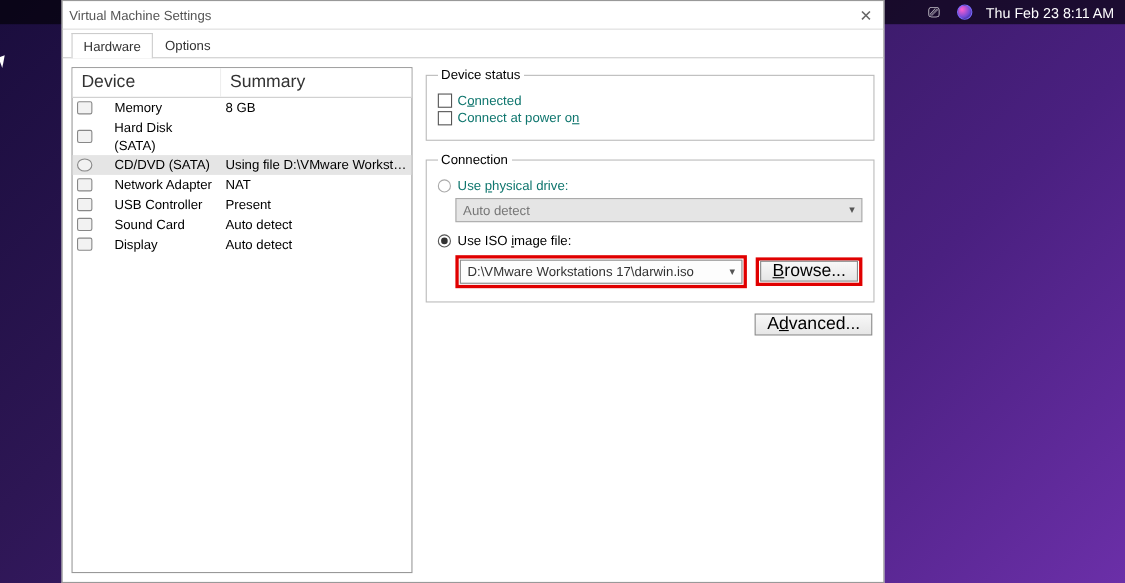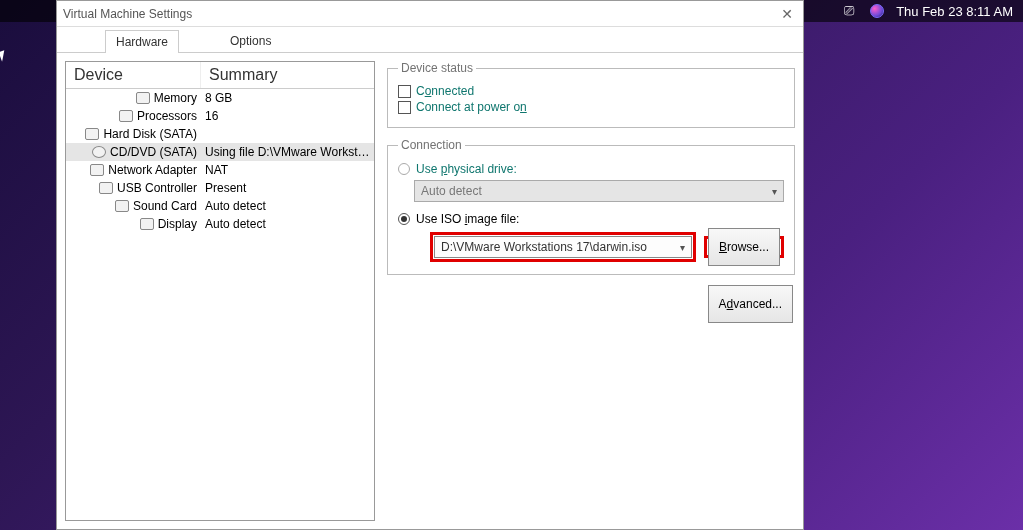--- a/index.html
+++ b/index.html
@@ -64,21 +64,20 @@
     padding: 2px 8px 0 8px;
     border-bottom: 1px solid #ccc;
   }
   .tab {
     padding: 4px 10px;
     font-size: 12px;
     color: #333;
     border: 1px solid transparent;
     border-bottom: none;
     cursor: pointer;
-    margin-left: 40px;
   }
   .tab.active {
     border-color: #ccc;
     background: #fff;
     position: relative;
     top: 1px;
   }
   .content {
     flex: 1;
     display: flex;
@@ -100,58 +99,58 @@
   .thead div { padding: 4px 8px; font-size: 16px; }
   .thead .d1 { width: 135px; border-right: 1px solid #eee;}
   .thead .d2 { flex:1; }
   .row {
     display: flex;
     padding: 1px 0;
     font-size: 12px;
     line-height: 16px;
     cursor: pointer;
   }
-  .row .c1 { width: 135px; display:flex; align-items:center; gap:4px; padding: 0 4px; justify-content: flex-end;}
+  .row .c1 { width: 135px; display:flex; align-items:center; gap:20px; padding: 0 4px;}
   .row .c2 { flex:1; padding: 0 4px; overflow:hidden; white-space:nowrap; text-overflow:ellipsis;}
   .row.sel { background: #e5e5e5; }
   .ricon { width: 14px; height: 12px; display:inline-block; border:1px solid #888; border-radius:2px; background:#f2f2f2;}
   .ricon.disc { border-radius: 50%; }
   .rightcol { flex: 1; }
   fieldset {
     border: 1px solid #bbb;
     margin-bottom: 10px;
     padding: 8px 10px 12px 10px;
     font-size: 12px;
   }
-  legend { color: #737373; padding: 0 3px; }
+  legend { color: #000000; padding: 0 3px; }
   .chkline { display:flex; align-items:center; gap:5px; padding: 1px 0; }
   .chkbox { width:13px; height:13px; border:1px solid #555; background:#fff; display:inline-block;}
   .radioline { display:flex; align-items:center; gap:6px; padding: 2px 0; }
   .radio { width:12px;height:12px;border:1px solid #555;border-radius:50%;display:inline-flex;align-items:center;justify-content:center;background:#fff;}
   .radio.on::after { content:""; width:6px;height:6px;border-radius:50%; background:#333; display:block;}
   .radio.disabled { border-color:#aaa; }
   .combo {
     border:1px solid #888;
     background:#fdfdfd;
     height:22px;
     display:flex; align-items:center;
     padding: 0 20px 0 6px;
     font-size:12px;
     color:#333;
     position:relative;
   }
   .combo.disabled { background:#e5e5e5; color:#777; border-color:#aaa;}
   .combo .arrow { position:absolute; right:6px; font-size:10px; color:#555;}
-  .isorow { display:flex; gap:8px; align-items:center; margin-left:32px;justify-content:center;}
+  .isorow { display:flex; gap:8px; align-items:center; margin-left:16px;justify-content:center;}
   .isorow .combo { flex:1; }
   .btn {
     border:1px solid #888;
     background: linear-gradient(#f8f8f8,#e6e6e6);
-    padding: 11px 10px;
-    font-size:12px;
+    padding: 0 10px;
+    font-size:16px;
     cursor:pointer;
   }
   .redbox { border: 3px solid #e00000; padding:1px; }
   .advrow { display:flex; justify-content:flex-end; padding-right:2px;}
   .gray { color:#0f766e; }
   .underline { text-decoration: underline; }
   .mb-ico { width:18px; text-align:center; }
 </style>
 </head>
 <body>
@@ -184,27 +183,20 @@
       <div class="thead">
         <div class="d1">Device</div>
         <div class="d2">Summary</div>
       </div>
       <div class="row">
         <div class="c1">
             <span class="ricon"></span>
             <span>Memory</span>
           </div>
         <div class="c2">8 GB</div>
-      </div>
-      <div class="row">
-        <div class="c1">
-            <span class="ricon"></span>
-            <span>Processors</span>
-          </div>
-        <div class="c2">16</div>
       </div>
       <div class="row">
         <div class="c1">
             <span class="ricon"></span>
             <span>Hard Disk (SATA)</span>
           </div>
       </div>
       <div class="row sel">
         <div class="c1">
             <span class="ricon disc"></span>

